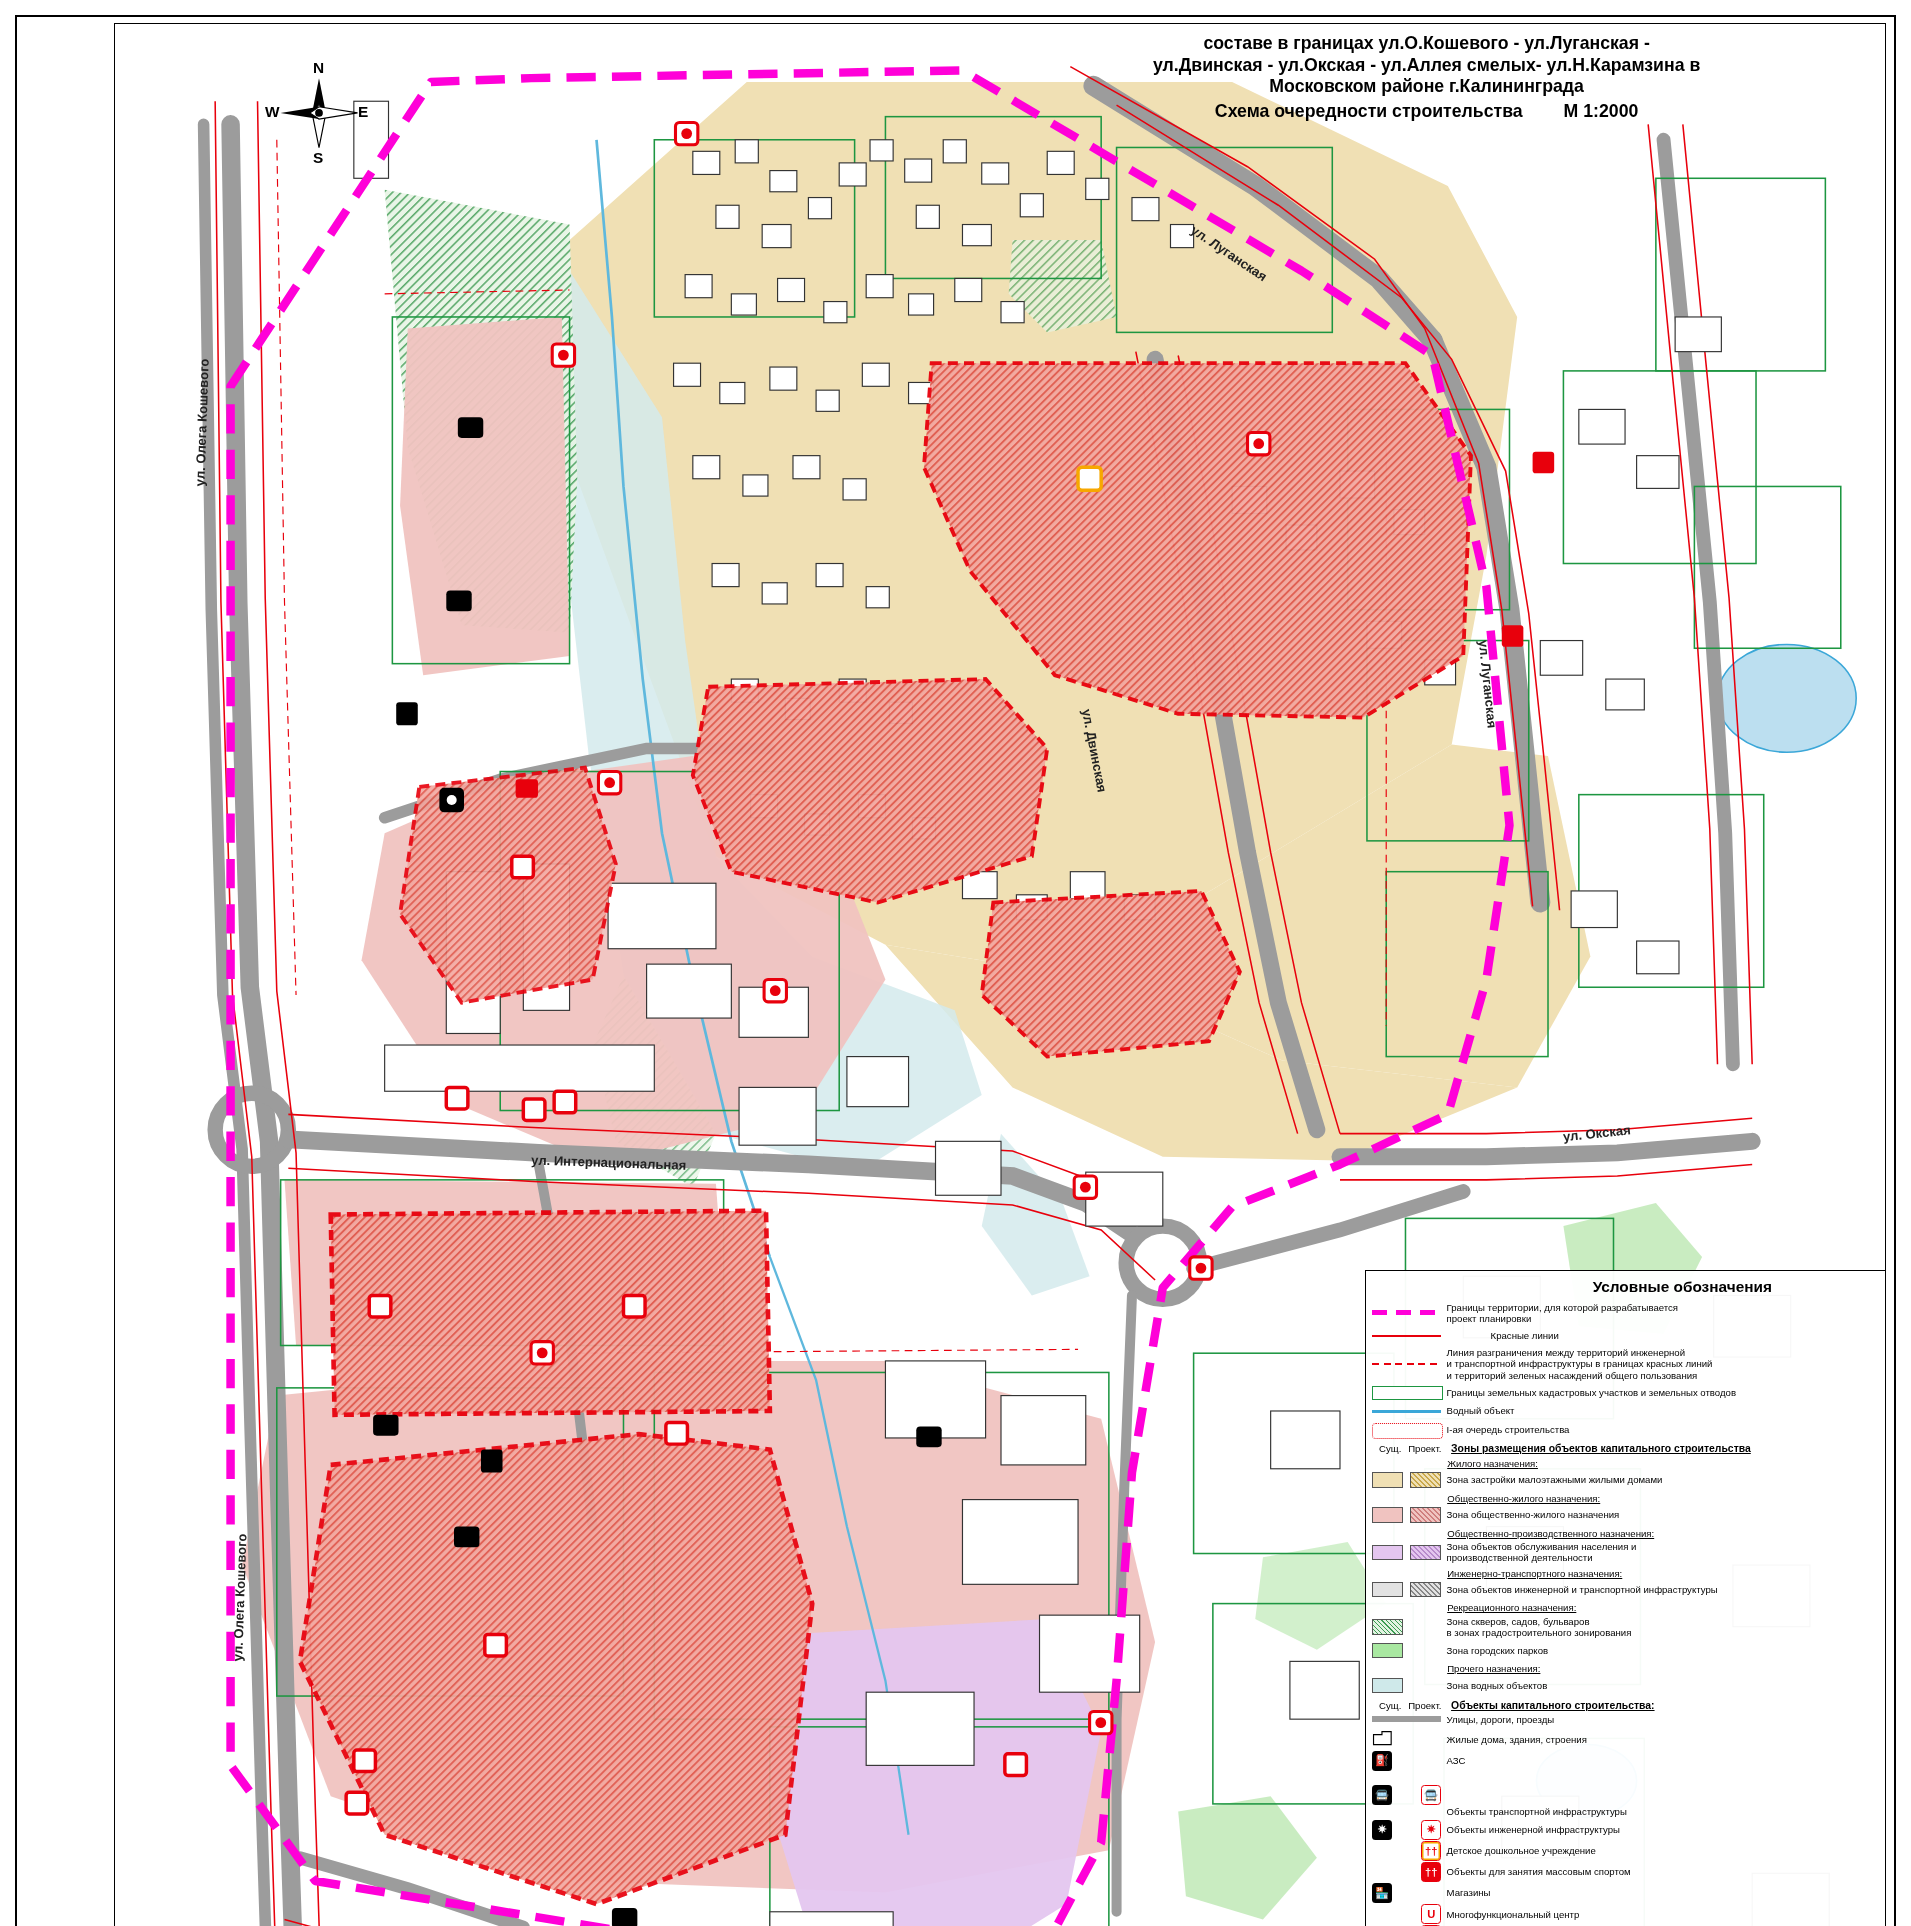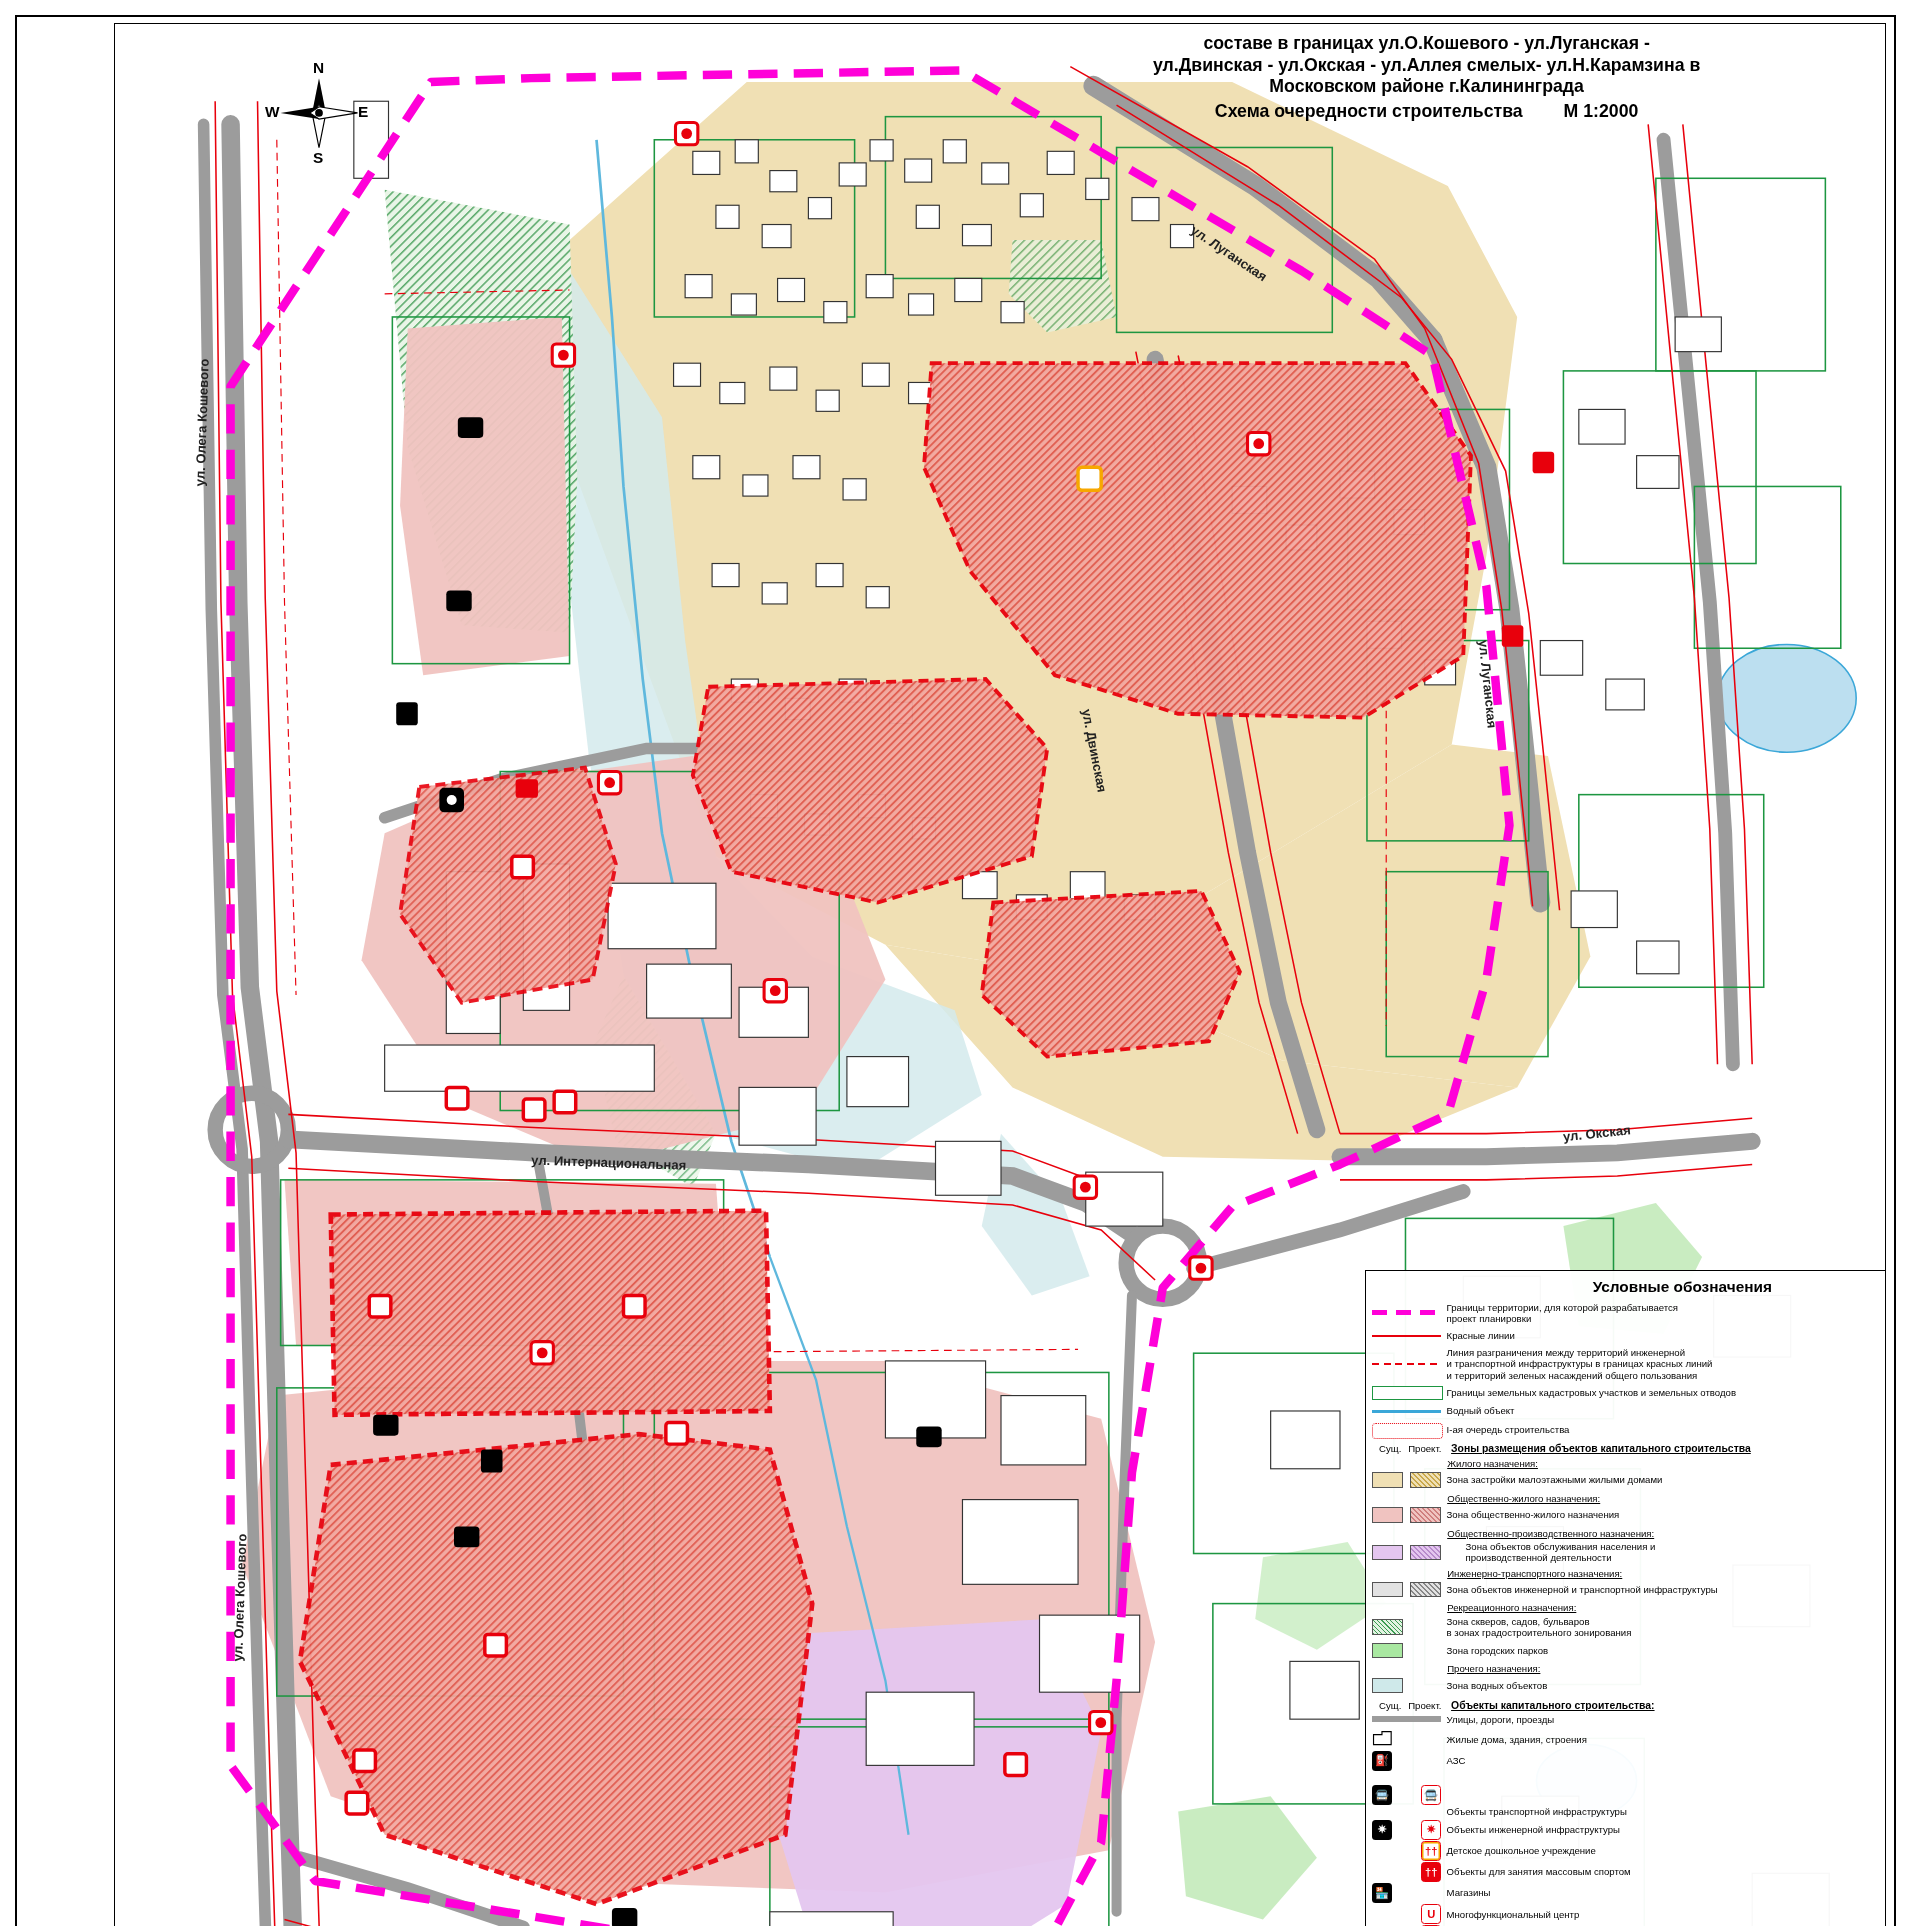--- a/index.html
+++ b/index.html
@@ -530,21 +530,21 @@
             <span class="sym-dash-magenta"></span>
           </div>
         <div class="lg-txt" style="white-space: pre-line;">Границы территории, для которой разрабатывается
 проект планировки</div>
       </div>
 
       <div class="lg-row">
         <div class="lg-sym">
             <span class="sym-red-line"></span>
           </div>
-        <div class="lg-txt" style="white-space: pre-line;">Красные линии</div>
+        <div class="lg-txt" style="white-space: pre-line; margin-left: 44px;">Красные линии</div>
       </div>
 
       <div class="lg-row">
         <div class="lg-sym">
             <span class="sym-red-dash"></span>
           </div>
         <div class="lg-txt" style="white-space: pre-line;">Линия разграничения между территорий инженерной
 и транспортной инфраструктуры в границах красных линий
 и территорий зеленых насаждений общего пользования</div>
       </div>
@@ -596,21 +596,21 @@
         <div class="lg-txt" style="white-space: pre-line;">Зона общественно-жилого назначения</div>
       </div>
 
       <div class="lg-subhead">Общественно-производственного назначения:</div>
       <div class="lg-row">
         <div class="lg-sym2">
           <span class="sw fill-viol"></span>
           <span class="sw-gap"></span>
           <span class="sw hatch-viol"></span>
         </div>
-        <div class="lg-txt" style="white-space: pre-line; margin-left: 19px;">Зона объектов обслуживания населения и
+        <div class="lg-txt" style="white-space: pre-line;">Зона объектов обслуживания населения и
 производственной деятельности</div>
       </div>
 
       <div class="lg-subhead">Инженерно-транспортного назначения:</div>
       <div class="lg-row">
         <div class="lg-sym2">
           <span class="sw fill-grey"></span>
           <span class="sw-gap"></span>
           <span class="sw hatch-grey"></span>
         </div>

